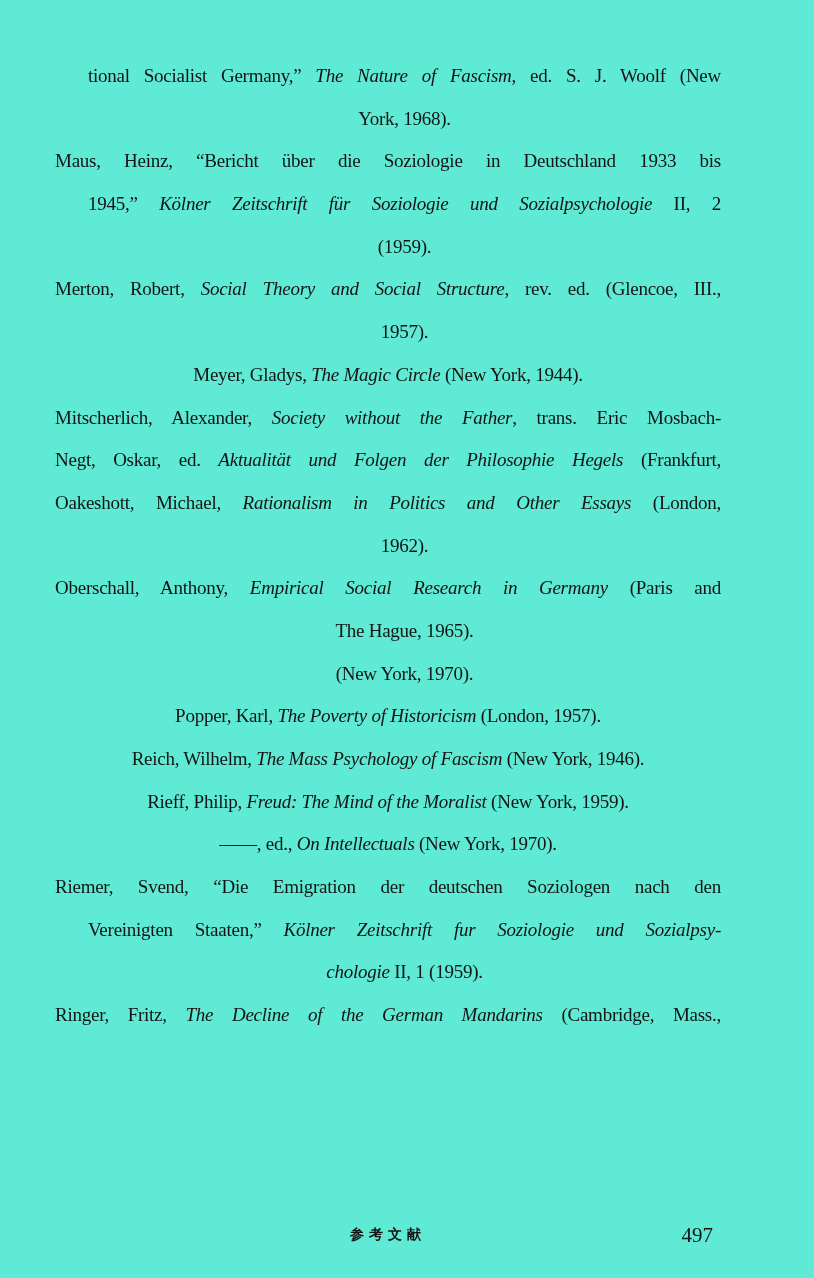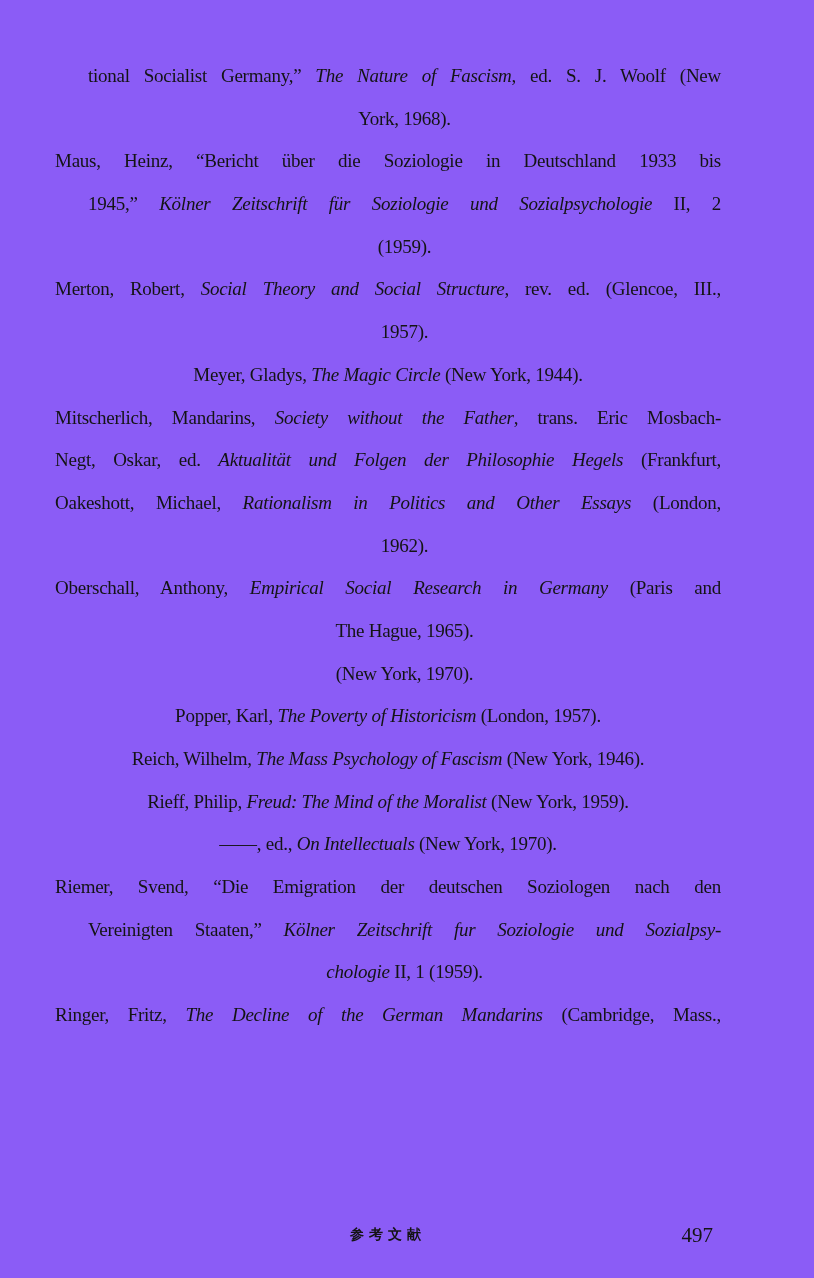--- a/index.html
+++ b/index.html
@@ -1,21 +1,21 @@
 <!DOCTYPE html>
 <html><head>
 <meta charset="utf-8">
 <style>
   * { margin: 0; padding: 0; box-sizing: border-box; }
   html, body { background: #e8e8e8; }
   .page {
     position: relative;
     width: 814px;
     height: 1278px;
-    background: #8b5cf6;
+    background: #5eead4;
     font-family: "Liberation Serif", "DejaVu Serif", serif;
     color: #141414;
     overflow: hidden;
   }
   .text-block {
     position: absolute;
     left: 55px;
     top: 55px;
     width: 666px;
   }
@@ -78,21 +78,21 @@
         <div class="line indent"><span class="roman">(1959).</span></div>
       </div>
       <div class="entry">
         <div class="line justify"><span class="roman">Merton, Robert, </span><span class="italic">Social Theory and Social Structure</span><span class="roman">, rev. ed. (Glencoe, III.,</span></div>
         <div class="line indent"><span class="roman">1957).</span></div>
       </div>
       <div class="entry">
         <div class="line"><span class="roman">Meyer, Gladys, </span><span class="italic">The Magic Circle</span><span class="roman"> (New York, 1944).</span></div>
       </div>
       <div class="entry">
-        <div class="line justify"><span class="roman">Mitscherlich, Mandarins, </span><span class="italic">Society without the Father</span><span class="roman">, trans. Eric Mosbach-</span></div>
+        <div class="line justify"><span class="roman">Mitscherlich, Alexander, </span><span class="italic">Society without the Father</span><span class="roman">, trans. Eric Mosbach-</span></div>
       </div>
       <div class="entry">
         <div class="line justify"><span class="roman">Negt, Oskar, ed. </span><span class="italic">Aktualität und Folgen der Philosophie Hegels</span><span class="roman"> (Frankfurt,</span></div>
       </div>
       <div class="entry">
         <div class="line justify"><span class="roman">Oakeshott, Michael, </span><span class="italic">Rationalism in Politics and Other Essays</span><span class="roman"> (London,</span></div>
         <div class="line indent"><span class="roman">1962).</span></div>
       </div>
       <div class="entry">
         <div class="line justify"><span class="roman">Oberschall, Anthony, </span><span class="italic">Empirical Social Research in Germany</span><span class="roman"> (Paris and</span></div>

